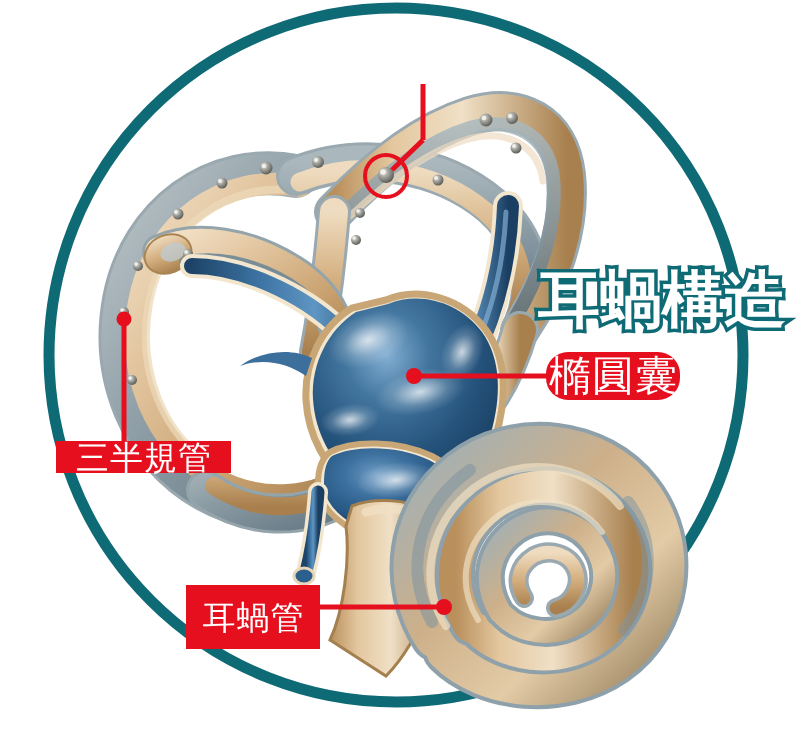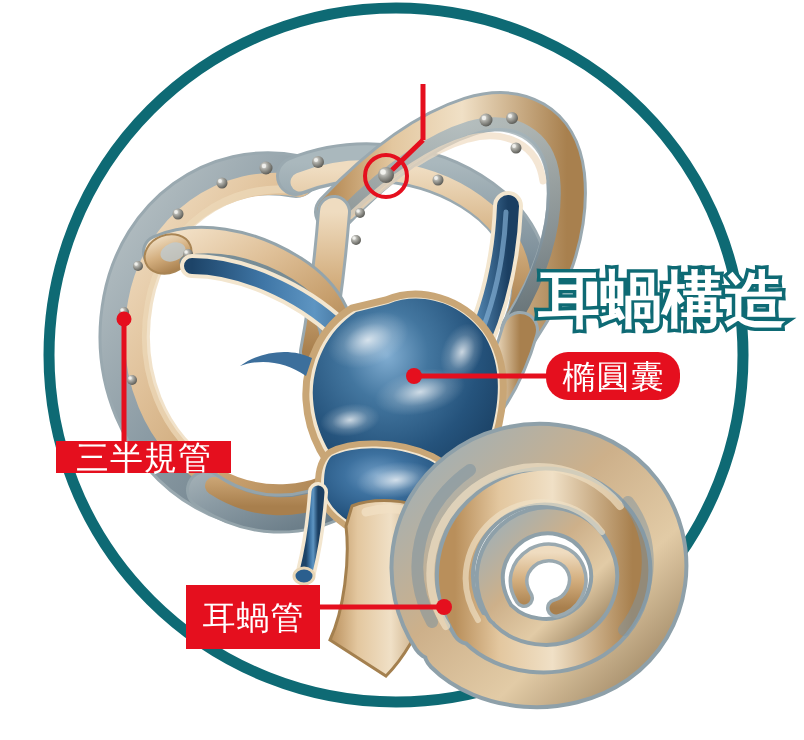--- a/index.html
+++ b/index.html
@@ -42,21 +42,21 @@
   .label-otolith {
     left: 358px;  top: 36px;
     width: 129px; height: 48px;
     font-size: 33px;
     letter-spacing: 16px;
     text-indent: 16px;
   }
   .label-utricle {
     left: 546px;  top: 352px;
     width: 134px; height: 48px;
-    font-size: 33px;
+    font-size: 42px;
     letter-spacing: 1px;
     text-indent: 1px;
     border-radius: 22px;
   }
   .label-canals {
     left: 56px;   top: 441px;
     width: 175px; height: 32px;
     font-size: 33px;
     letter-spacing: 1px;
     text-indent: 1px;

